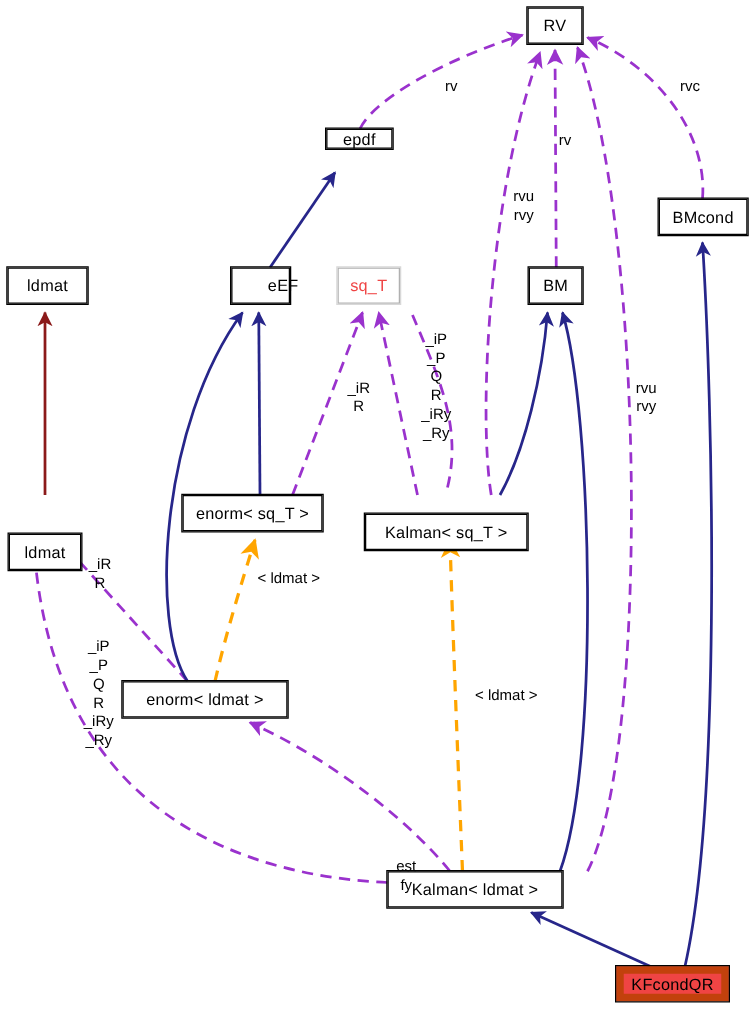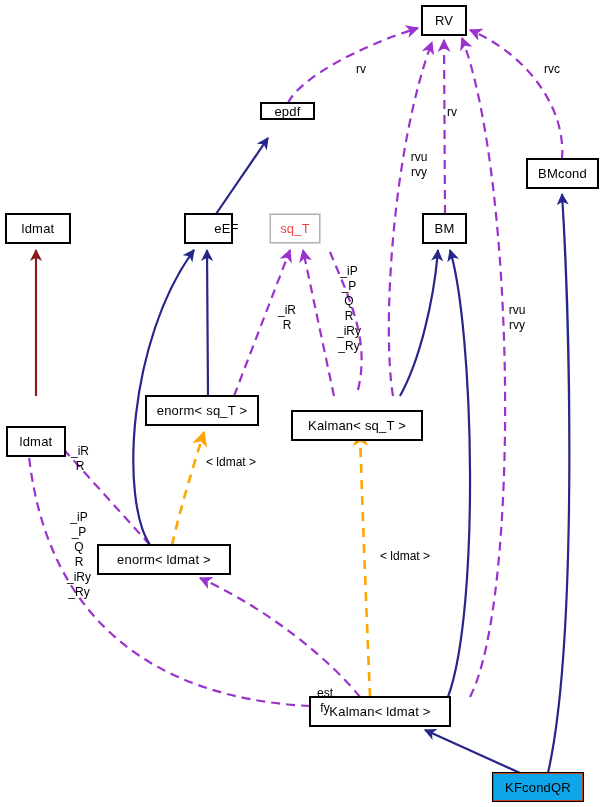--- a/index.html
+++ b/index.html
@@ -35,22 +35,22 @@
     outline: 1px solid #000000;
     white-space: nowrap;
     letter-spacing: 0.2px;
   }
   .node-box.abstract {
     border: 1px solid #b0b0b0;
     outline: 1px solid #d8d8d8;
     color: #ef4444;
   }
   .node-box.current {
-    background: #0ea5e9;
-    border: 1px solid #c2410c;
+    background: #ef4444;
+    border: 6px solid #c2410c;
     outline: 1px solid #000000;
   }
   .edge-label {
     position: absolute;
     font-family: "Liberation Sans", sans-serif;
     font-size: 12px;
     color: #000000;
     line-height: 15px;
     white-space: pre;
     text-align: center;

